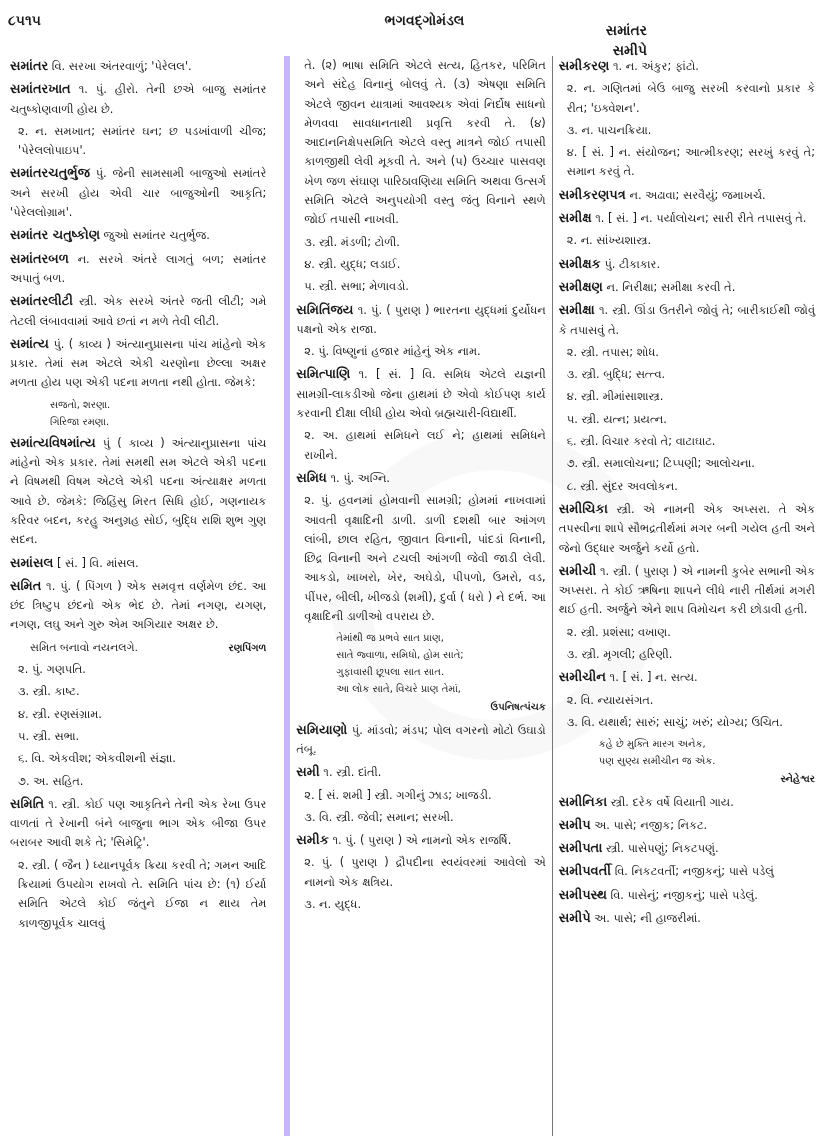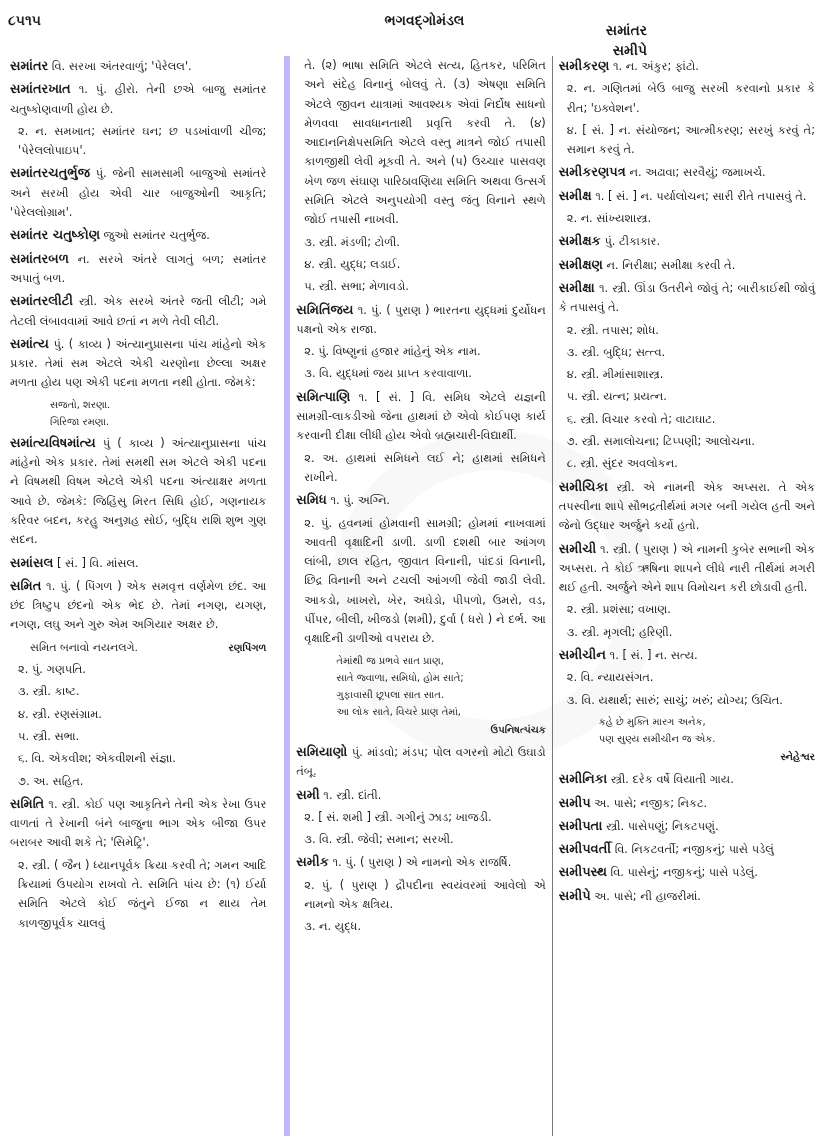--- a/index.html
+++ b/index.html
@@ -71,21 +71,20 @@
       <div class="entry"><span class="hw">સમિતિ</span> <span>૧. સ્ત્રી. કોઈ પણ આકૃતિને તેની એક રેખા ઉપર વાળતાં તે રેખાની બંને બાજુના ભાગ એક બીજા ઉપર બરાબર આવી શકે તે; 'સિમેટ્રિ'.</span></div>
       <div class="entry sub"><span>૨. સ્ત્રી. ( જૈન ) ધ્યાનપૂર્વક ક્રિયા કરવી તે; ગમન આદિ ક્રિયામાં ઉપયોગ રાખવો તે. સમિતિ પાંચ છે: (૧) ઈર્યા સમિતિ એટલે કોઈ જંતુને ઈજા ન થાય તેમ કાળજીપૂર્વક ચાલવું</span></div>
     </div>
   <div class="col mid" id="col1">
       <div class="entry sub"><span>તે. (૨) ભાષા સમિતિ એટલે સત્ય, હિતકર, પરિમિત અને સંદેહ વિનાનું બોલવું તે. (૩) એષણા સમિતિ એટલે જીવન યાત્રામાં આવશ્યક એવાં નિર્દોષ સાધનો મેળવવા સાવધાનતાથી પ્રવૃત્તિ કરવી તે. (૪) આદાનનિક્ષેપસમિતિ એટલે વસ્તુ માત્રને જોઈ તપાસી કાળજીથી લેવી મૂકવી તે. અને (૫) ઉચ્ચાર પાસવણ ખેળ જળ સંઘાણ પારિઠાવણિયા સમિતિ અથવા ઉત્સર્ગ સમિતિ એટલે અનુપયોગી વસ્તુ જંતુ વિનાને સ્થળે જોઈ તપાસી નાખવી.</span></div>
       <div class="entry sub"><span>૩. સ્ત્રી. મંડળી; ટોળી.</span></div>
       <div class="entry sub"><span>૪. સ્ત્રી. યુદ્ધ; લડાઈ.</span></div>
       <div class="entry sub"><span>૫. સ્ત્રી. સભા; મેળાવડો.</span></div>
       <div class="entry"><span class="hw">સમિતિંજય</span> <span>૧. પું. ( પુરાણ ) ભારતના યુદ્ધમાં દુર્યોધન પક્ષનો એક રાજા.</span></div>
       <div class="entry sub"><span>૨. પું. વિષ્ણુનાં હજાર માંહેનું એક નામ.</span></div>
-      <div class="entry sub"><span>૩. વિ. યુદ્ધમાં જય પ્રાપ્ત કરવાવાળા.</span></div>
       <div class="entry"><span class="hw">સમિત્પાણિ</span> <span>૧. [ સં. ] વિ. સમિધ એટલે યજ્ઞની સામગ્રી-લાકડીઓ જેના હાથમાં છે એવો કોઈપણ કાર્ય કરવાની દીક્ષા લીધી હોય એવો બ્રહ્મચારી-વિદ્યાર્થી.</span></div>
       <div class="entry sub"><span>૨. અ. હાથમાં સમિધને લઈ ને; હાથમાં સમિધને રાખીને.</span></div>
       <div class="entry"><span class="hw">સમિધ</span> <span>૧. પું. અગ્નિ.</span></div>
       <div class="entry sub"><span>૨. પું. હવનમાં હોમવાની સામગ્રી; હોમમાં નાખવામાં આવતી વૃક્ષાદિની ડાળી. ડાળી દશથી બાર આંગળ લાંબી, છાલ રહિત, જીવાત વિનાની, પાંદડાં વિનાની, છિદ્ર વિનાની અને ટચલી આંગળી જેવી જાડી લેવી. આકડો, ખાખરો, ખેર, અઘેડો, પીપળો, ઉમરો, વડ, પીંપર, બીલી, ખીજડો (શમી), દુર્વા ( ધરો ) ને દર્ભ. આ વૃક્ષાદિની ડાળીઓ વપરાય છે.</span></div>
       <div class="entry">
         <div class="poem">તેમાંથી જ પ્રભવે સાત પ્રાણ,</div>
         <div class="poem">સાતે જ્વાળા, સમિધો, હોમ સાતે;</div>
         <div class="poem">ગુફાવાસી છૂપલા સાત સાત.</div>
         <div class="poem">આ લોક સાતે, વિચરે પ્રાણ તેમાં,</div>
         <div class="src">ઉપનિષત્પંચક</div>
@@ -94,20 +93,21 @@
       <div class="entry"><span class="hw">સમી</span> <span>૧. સ્ત્રી. દાંતી.</span></div>
       <div class="entry sub"><span>૨. [ સં. શમી ] સ્ત્રી. ગગીનું ઝાડ; ખાજડી.</span></div>
       <div class="entry sub"><span>૩. વિ. સ્ત્રી. જેવી; સમાન; સરખી.</span></div>
       <div class="entry"><span class="hw">સમીક</span> <span>૧. પું. ( પુરાણ ) એ નામનો એક રાજર્ષિ.</span></div>
       <div class="entry sub"><span>૨. પું. ( પુરાણ ) દ્રૌપદીના સ્વયંવરમાં આવેલો એ નામનો એક ક્ષત્રિય.</span></div>
       <div class="entry sub"><span>૩. ન. યુદ્ધ.</span></div>
     </div>
   <div class="col" id="col2">
       <div class="entry"><span class="hw">સમીકરણ</span> <span>૧. ન. અંકુર; ફાંટો.</span></div>
       <div class="entry sub"><span>૨. ન. ગણિતમાં બેઉ બાજુ સરખી કરવાનો પ્રકાર કે રીત; 'ઇક્વેશન'.</span></div>
+      <div class="entry sub"><span>૩. ન. પાચનક્રિયા.</span></div>
       <div class="entry sub"><span>૪. [ સં. ] ન. સંયોજન; આત્મીકરણ; સરખું કરવું તે; સમાન કરવું તે.</span></div>
       <div class="entry"><span class="hw">સમીકરણપત્ર</span> <span>ન. અઢાવા; સરવૈયું; જમાખર્ચ.</span></div>
       <div class="entry"><span class="hw">સમીક્ષ</span> <span>૧. [ સં. ] ન. પર્યાલોચન; સારી રીતે તપાસવું તે.</span></div>
       <div class="entry sub"><span>૨. ન. સાંખ્યશાસ્ત્ર.</span></div>
       <div class="entry"><span class="hw">સમીક્ષક</span> <span>પું. ટીકાકાર.</span></div>
       <div class="entry"><span class="hw">સમીક્ષણ</span> <span>ન. નિરીક્ષા; સમીક્ષા કરવી તે.</span></div>
       <div class="entry"><span class="hw">સમીક્ષા</span> <span>૧. સ્ત્રી. ઊંડા ઉતરીને જોવું તે; બારીકાઈથી જોવું કે તપાસવું તે.</span></div>
       <div class="entry sub"><span>૨. સ્ત્રી. તપાસ; શોધ.</span></div>
       <div class="entry sub"><span>૩. સ્ત્રી. બુદ્ધિ; સત્ત્વ.</span></div>
       <div class="entry sub"><span>૪. સ્ત્રી. મીમાંસાશાસ્ત્ર.</span></div>

